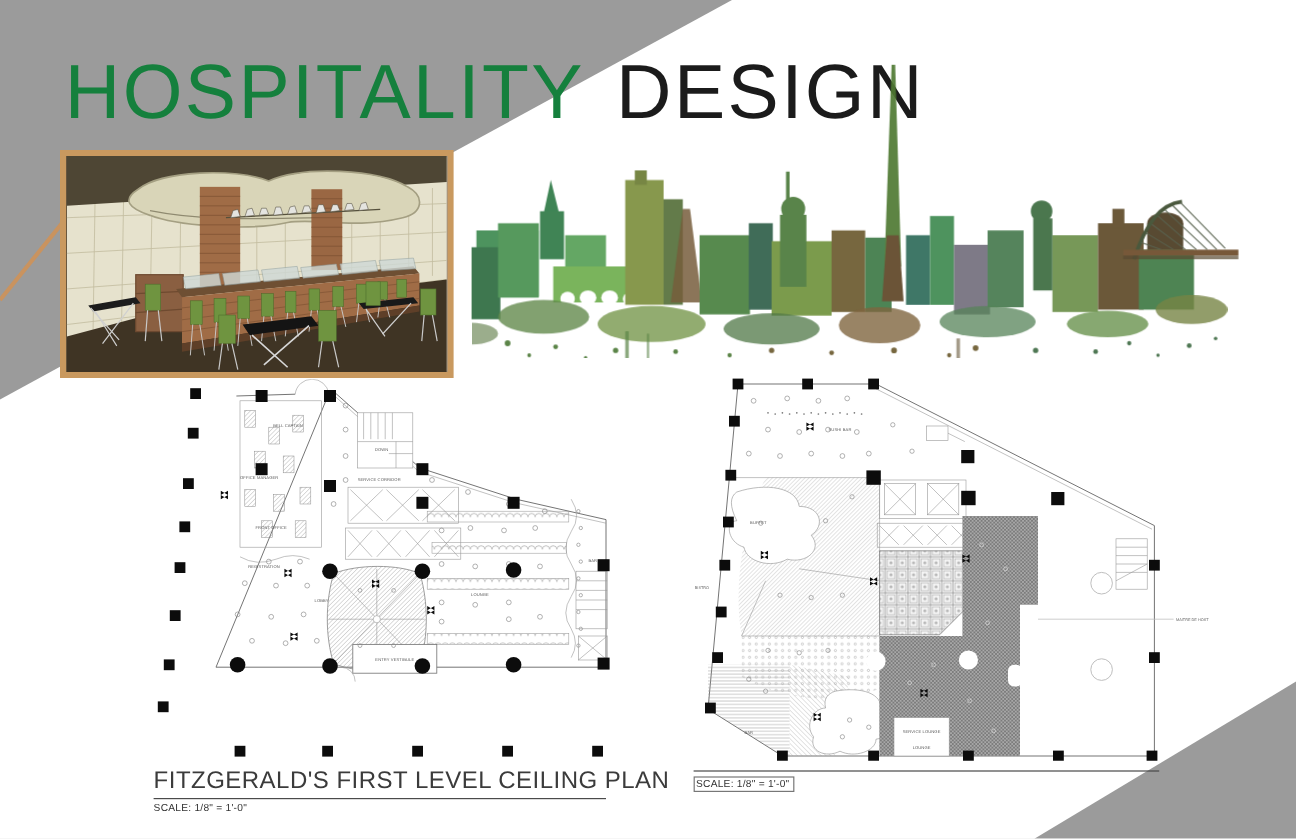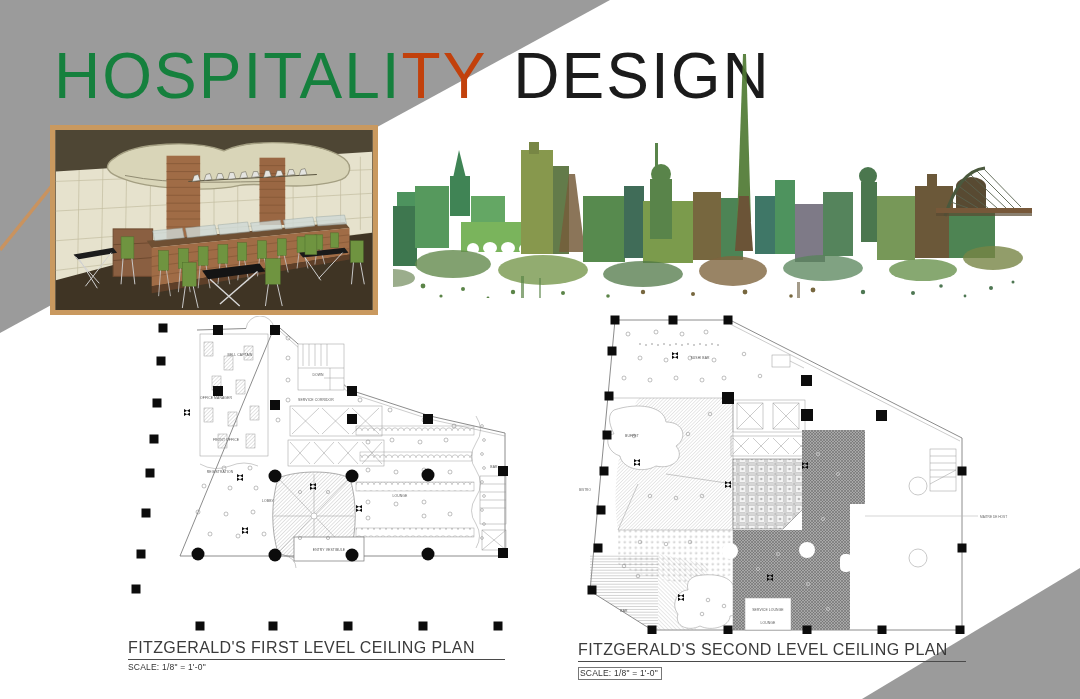--- a/index.html
+++ b/index.html
@@ -3,30 +3,30 @@
 <meta charset="utf-8">
 <style>
   html,body{margin:0;padding:0;background:#e8e8e8;}
   .canvas{position:relative;width:1080px;height:699px;background:#ffffff;overflow:hidden;
           font-family:"Liberation Sans",sans-serif;}
   .bg-decor{position:absolute;inset:0;z-index:0;}
   .page-title{position:absolute;left:54px;top:44px;z-index:2;margin:0;
       font-family:"Liberation Sans",sans-serif;font-weight:300;font-size:64px;
       letter-spacing:2px;line-height:1;white-space:nowrap;}
   .page-title .seg-light{color:#15803d;}
-  .page-title .seg-mid{color:#c2410c;}
+  .page-title .seg-mid{color:#15803d;}
   .page-title .seg-dark{color:#1b1b1b;margin-left:26px;}
   .skyline-wrap{position:absolute;left:393px;top:46px;width:644px;height:252px;z-index:2;}
   .frame{position:absolute;left:50px;top:125px;width:328px;height:190px;z-index:3;
       border:5px solid #c9995f;box-sizing:border-box;box-shadow:inset 0 0 0 1px #5e4a30;}
   .frame svg{display:block;}
   .plan-fig{position:absolute;z-index:2;}
   .plan1{left:128px;top:316px;width:390px;}
   .plan2{left:578px;top:314px;width:444px;}
-  .plan-caption{font-size:16px;color:#3b3b3b;letter-spacing:.4px;white-space:nowrap;
+  .plan-caption{font-size:20px;color:#3b3b3b;letter-spacing:.4px;white-space:nowrap;
       font-family:"Liberation Sans",sans-serif;}
   .caption-rule{height:0;border-bottom:1.6px solid #4a4a4a;margin-top:2px;}
   .plan1 .caption-rule{width:377px;}
   .plan2 .caption-rule{width:388px;}
   .plan-scale{font-size:8.5px;color:#333;margin-top:2px;letter-spacing:.2px;}
   .plan-scale.boxed{display:inline-block;border:1px solid #777;padding:0 3px 1px 1px;}
   .cap-block{margin-top:3px;}
   
   .ln{stroke:#6e6e6e;fill:none;stroke-width:.8;}
   .ln2{stroke:#999;fill:none;stroke-width:.5;}
@@ -690,19 +690,18 @@
         <rect x="69.5" y="311.5" width="9" height="9"></rect>
           <rect x="145.5" y="311.5" width="9" height="9"></rect>
         <rect x="224.5" y="311.5" width="9" height="9"></rect>
           <rect x="299.5" y="311.5" width="9" height="9"></rect>
         <rect x="377.5" y="311.5" width="9" height="9"></rect>
         <rect x="379.5" y="152.5" width="9" height="9"></rect>
           <rect x="379.5" y="229.5" width="9" height="9"></rect>
       </g>
     </svg>
     <figcaption class="cap-block">
-      <div class="plan-caption">FITZGERALD'S SECOND LEVEL CEILING PLAN</div>
       <div class="caption-rule"></div>
       <div class="plan-scale boxed">SCALE: 1/8" =  1'-0"</div>
     </figcaption>
   </figure>
 
 </div>
 
 </body></html>

